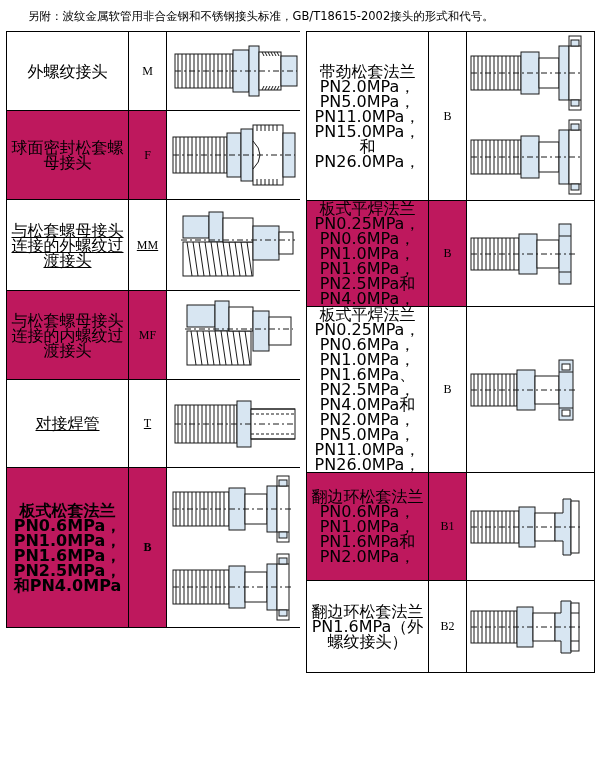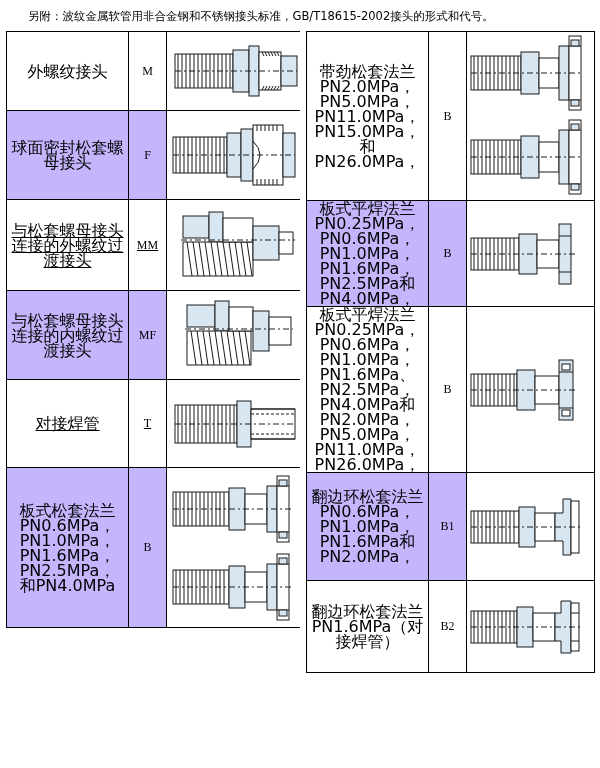--- a/index.html
+++ b/index.html
@@ -52,21 +52,21 @@
     font-size: 16px;
     line-height: 15px;
     padding: 4px 5px;
     text-align: center;
   }
   .code {
     text-align: center;
     font-size: 12px;
     font-family: "Liberation Serif", "DejaVu Serif", serif;
   }
-  .yellow { background: #c4b5fd; }
+  .yellow { background: #be185d; }
   .white { background: #ffffff; }
   .fig {
     padding: 0;
     text-align: center;
     background: #ffffff;
   }
   .fig svg { display: block; margin: 0 auto; }
   .colgap {
     border-top: none !important;
     border-bottom: none !important;
@@ -265,21 +265,21 @@
                         <rect x="84" y="24" width="44" height="30" fill="#fff"></rect>
                         <line x1="84" y1="24" x2="128" y2="24"></line>
                         <line x1="84" y1="54" x2="128" y2="54"></line>
                         <line x1="84" y1="29" x2="128" y2="29" stroke-dasharray="3,2"></line>
                         <line x1="84" y1="49" x2="128" y2="49" stroke-dasharray="3,2"></line>
                         <line x1="8" y1="39" x2="128" y2="39" stroke-dasharray="6,3,2,3"></line>
                       </g>
                     </svg>
                   </td>
                 </tr>
-                <tr style="height: 160px;">
+                <tr style="height: 160px; font-weight: bold;">
                   <td class="cell-text yellow">
                     <div>板式松套法兰</div>
                     <div>PN0.6MPa，PN1.0MPa，</div>
                     <div>PN1.6MPa，PN2.5MPa，</div>
                     <div>和PN4.0MPa</div>
                   </td>
                   <td class="code yellow">B</td>
                   <td class="fig">
                     <svg width="134" height="78" viewBox="0 0 134 78">
                       <g fill="none" stroke="#1a1a1a" stroke-width="1" stroke-linejoin="miter">
@@ -509,21 +509,21 @@
                         <path d="M88 24 h8 v-14 h8 v56 h-8 v-14 h-8 z" fill="#d8e6f2"></path>
                         <rect x="104" y="12" width="8" height="52" fill="#fff"></rect>
                         <line x1="4" y1="38" x2="114" y2="38" stroke-dasharray="6,3,2,3"></line>
                       </g>
                     </svg>
                   </td>
                 </tr>
                 <tr style="height: 92px;">
                   <td class="cell-text white">
                     <div>翻边环松套法兰</div>
-                    <div>PN1.6MPa（对接焊管）</div>
+                    <div>PN1.6MPa（外螺纹接头）</div>
                   </td>
                   <td class="code white">B2</td>
                   <td class="fig">
                     <svg width="128" height="76" viewBox="0 0 128 76">
                       <g fill="none" stroke="#1a1a1a" stroke-width="1" stroke-linejoin="miter">
                         <rect x="4" y="22" width="46" height="32" fill="#fff"></rect>
                         <line x1="7" y1="22" x2="7" y2="54"></line>
                         <line x1="11" y1="22" x2="11" y2="54"></line>
                         <line x1="15" y1="22" x2="15" y2="54"></line>
                         <line x1="19" y1="22" x2="19" y2="54"></line>

